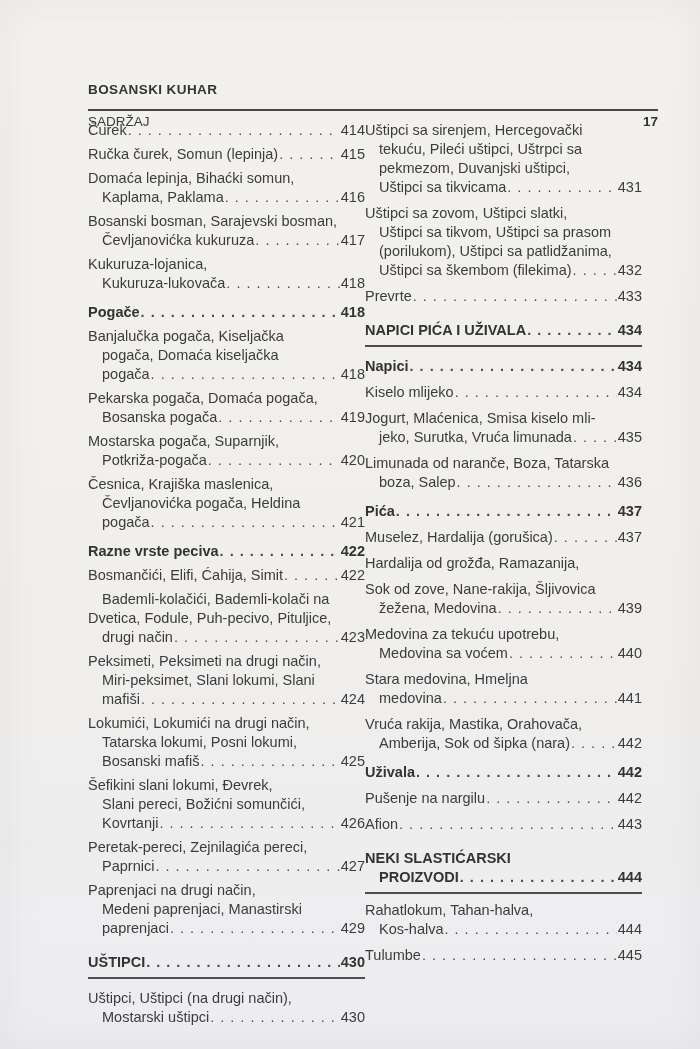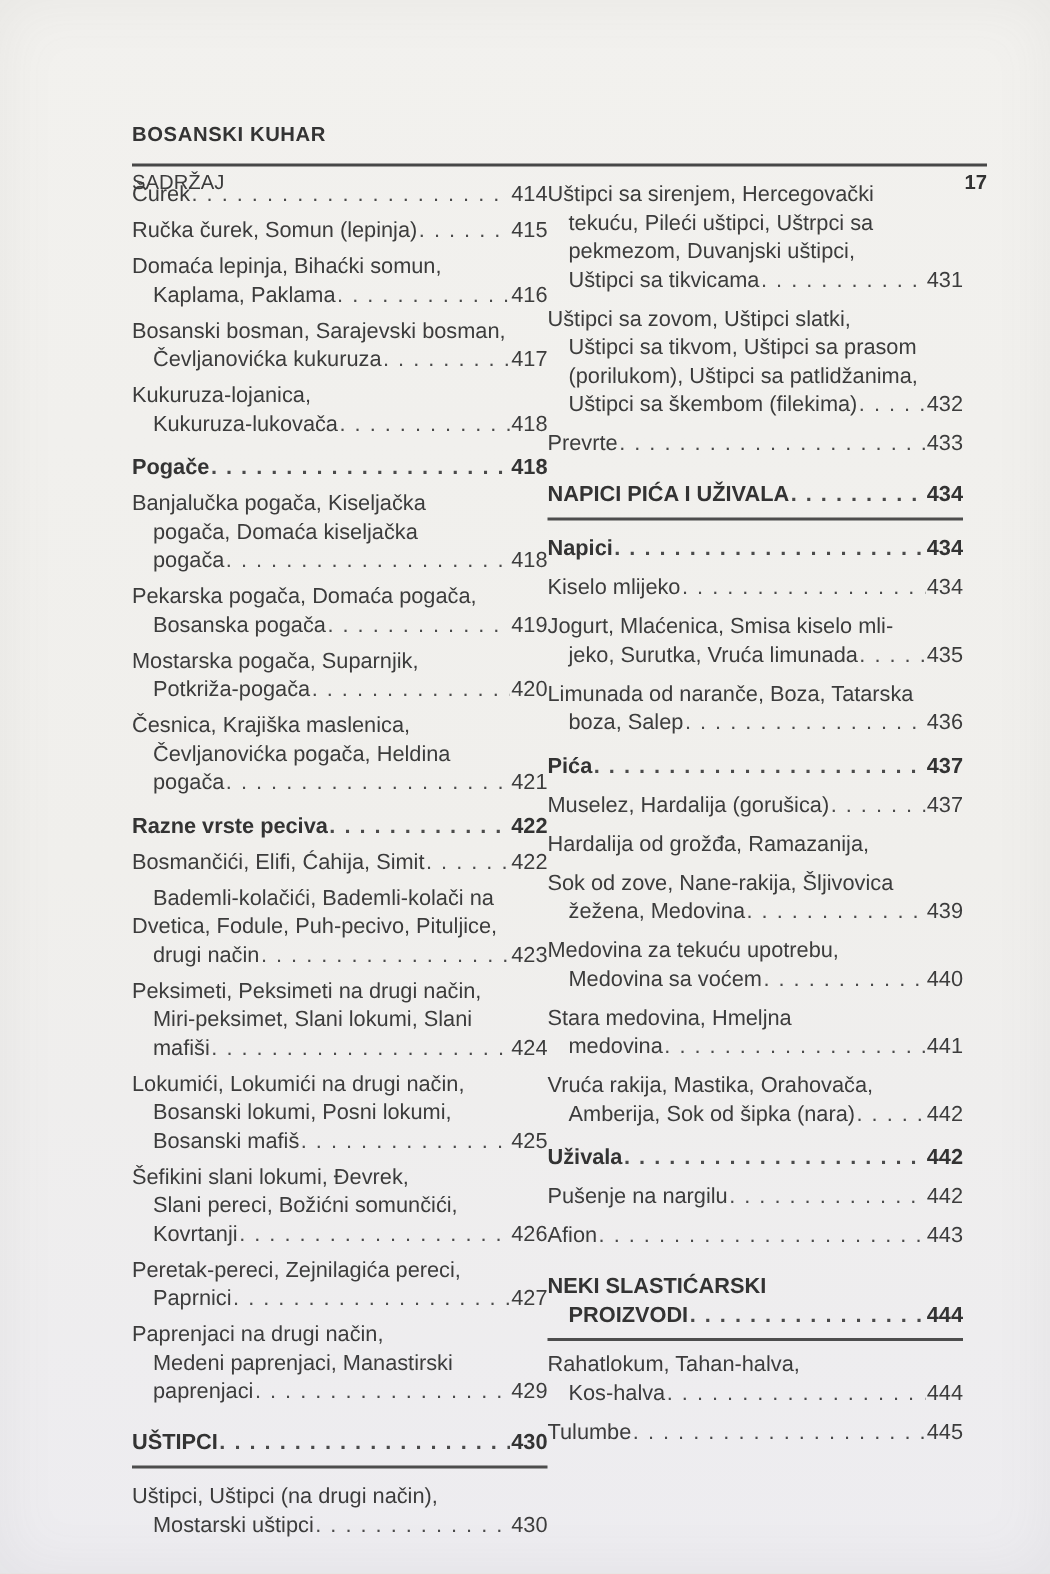--- a/index.html
+++ b/index.html
@@ -225,21 +225,21 @@
           <div class="line">Peksimeti, Peksimeti na drugi način,</div>
           <div class="line cont">Miri-peksimet, Slani lokumi, Slani</div>
           <div class="line cont leader-row">
             <span class="txt">mafiši</span>
             <span class="leader"></span>
             <span class="pg">424</span>
           </div>
         </div>
         <div class="toc-entry entry">
           <div class="line">Lokumići, Lokumići na drugi način,</div>
-          <div class="line cont">Bosanski lokumi, Posni lokumi,</div>
+          <div class="line cont">Tatarska lokumi, Posni lokumi,</div>
           <div class="line cont leader-row">
             <span class="txt">Bosanski mafiš</span>
             <span class="leader"></span>
             <span class="pg">425</span>
           </div>
         </div>
         <div class="toc-entry entry">
           <div class="line">Šefikini slani lokumi, Đevrek,</div>
           <div class="line cont">Slani pereci, Božićni somunčići,</div>
           <div class="line cont leader-row">

